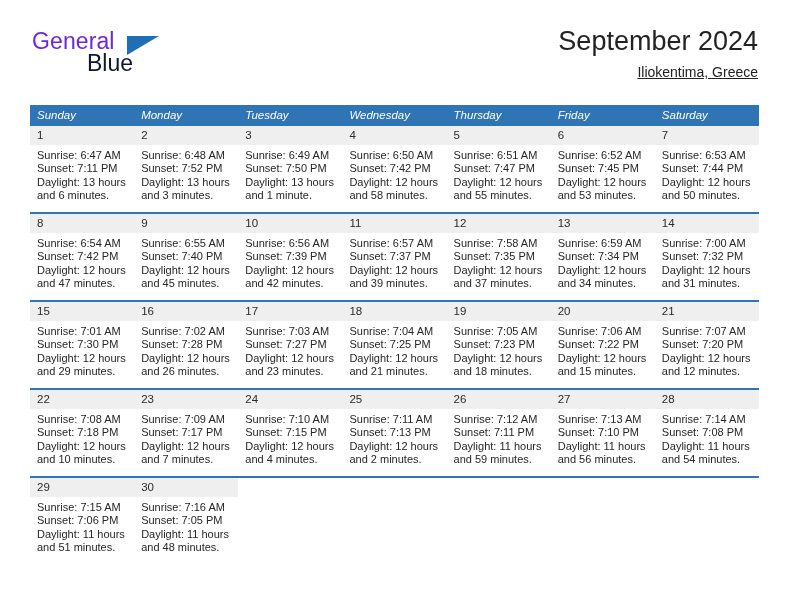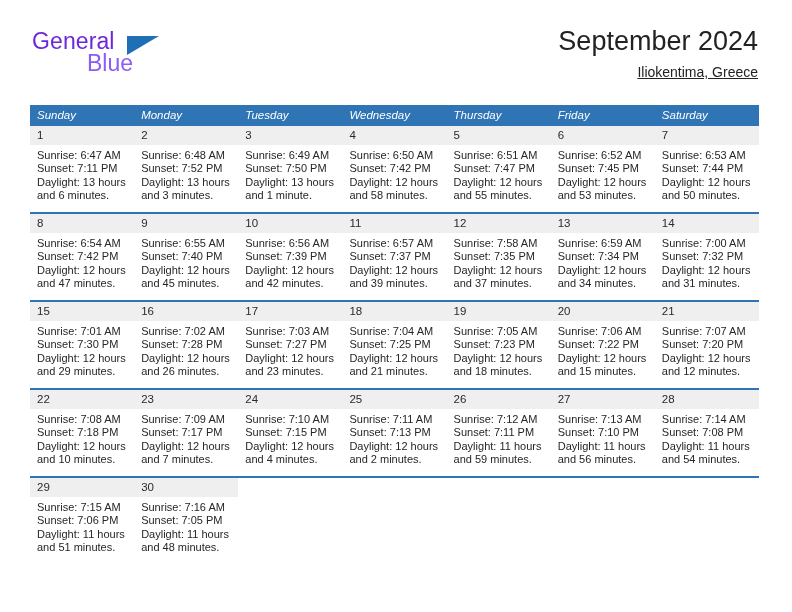--- a/index.html
+++ b/index.html
@@ -44,21 +44,21 @@
     letter-spacing: 0.1px;
     color: #6d28d9;
     font-family: "Liberation Sans", sans-serif;
     line-height: 26px;
   }
   .brand-blue {
     position: absolute;
     left: 57px;
     top: 22px;
     font-size: 23px;
-    color: #8b5cf6;
+    color: #0f172a;
     font-family: "Liberation Sans", sans-serif;
     line-height: 26px;
   }
   .brand-flag {
     position: absolute;
     left: 97px;
     top: 8px;
     width: 0;
     height: 0;
     border-left: 32px solid #1f6fb5;

